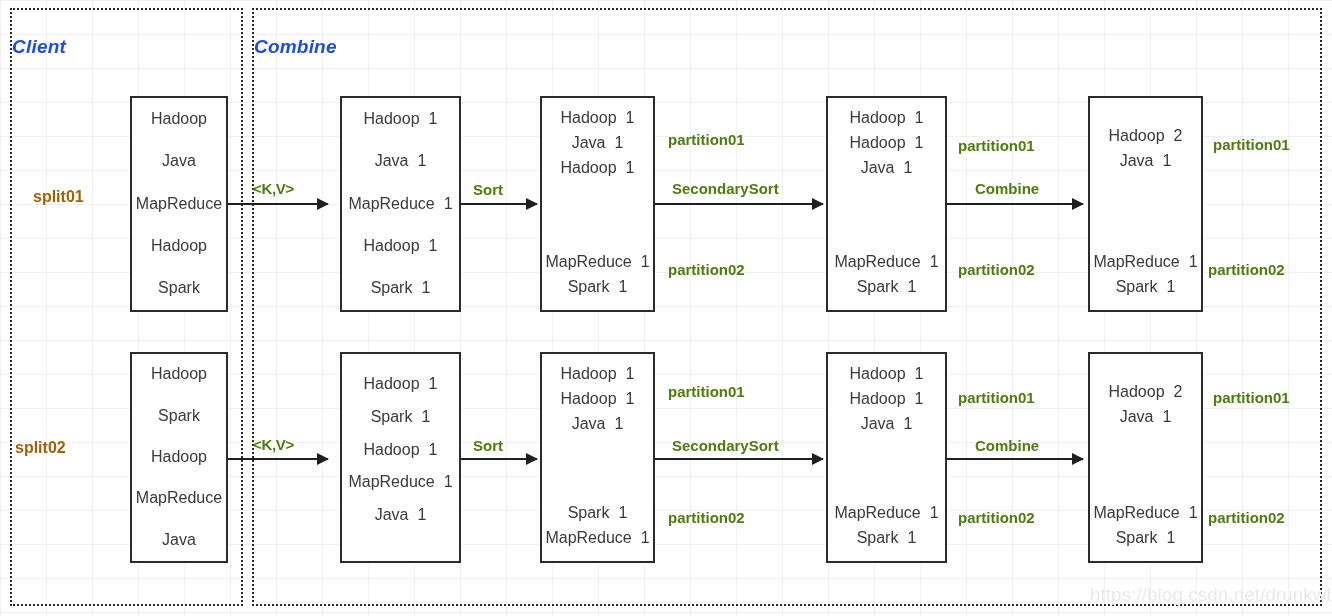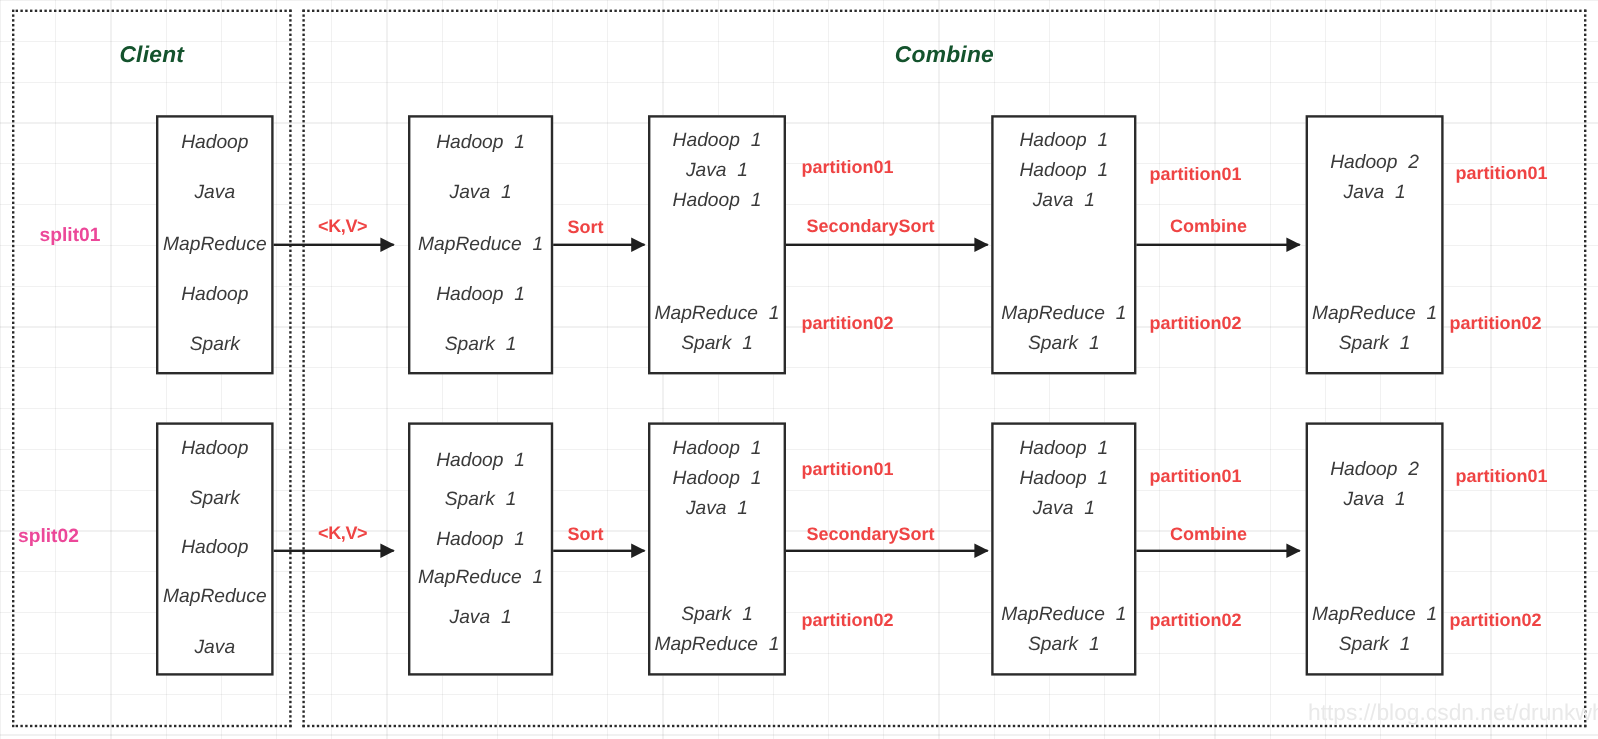--- a/index.html
+++ b/index.html
@@ -35,25 +35,24 @@
     position: absolute;
     border: 2px dotted #2a2a2a;
     box-sizing: border-box;
     background: transparent;
   }
   .region-title {
     position: absolute;
     top: 26px;
     left: 0;
     width: 100%;
-    text-align: center;
     font-style: italic;
     font-weight: bold;
     font-size: 19px;
-    color: #14532d;
+    color: #1d4ed8;
     letter-spacing: 0.2px;
   }
 
   
   .box {
     position: absolute;
     border: 2px solid #2b2b2b;
     box-sizing: border-box;
     background: #ffffff;
     display: flex;
@@ -69,38 +68,37 @@
   .box.split-groups { justify-content: space-between; }
   .box .pad-top { padding-top: 8px; }
   .box .pad-bot { padding-bottom: 10px; }
 
   .row-line {
     display: flex;
     align-items: flex-start;
     justify-content: center;
     white-space: nowrap;
     line-height: 1.55;
-    font-style: italic;
   }
   .row-line .term { }
   .row-line .cnt {
     margin-left: 9px;
     min-width: 8px;
     text-align: left;
   }
 
   
   .align-center .row-line { justify-content: center; }
 
   
   .split-label {
     position: absolute;
     font-weight: bold;
     font-size: 16px;
-    color: #ec4899;
+    color: #a16207;
   }
 
   
   .arrow {
     position: absolute;
     height: 2px;
     background: #1f1f1f;
   }
   .arrow::after {
     content: "";
@@ -111,24 +109,24 @@
     border-top: 6px solid transparent;
     border-bottom: 6px solid transparent;
     border-left: 12px solid #1f1f1f;
   }
 
   
   .edge-label {
     position: absolute;
     font-weight: bold;
     font-size: 15px;
-    color: #ef4444;
+    color: #4d7c0f;
     white-space: nowrap;
   }
-  .edge-label.kv { font-size: 15px; letter-spacing: -0.3px; margin-left: 12px; }
+  .edge-label.kv { font-size: 15px; letter-spacing: -0.3px; }
 
   
   .watermark {
     position: absolute;
     font-size: 19px;
     color: #e9e9e9;
     white-space: nowrap;
     pointer-events: none;
   }
 </style>

